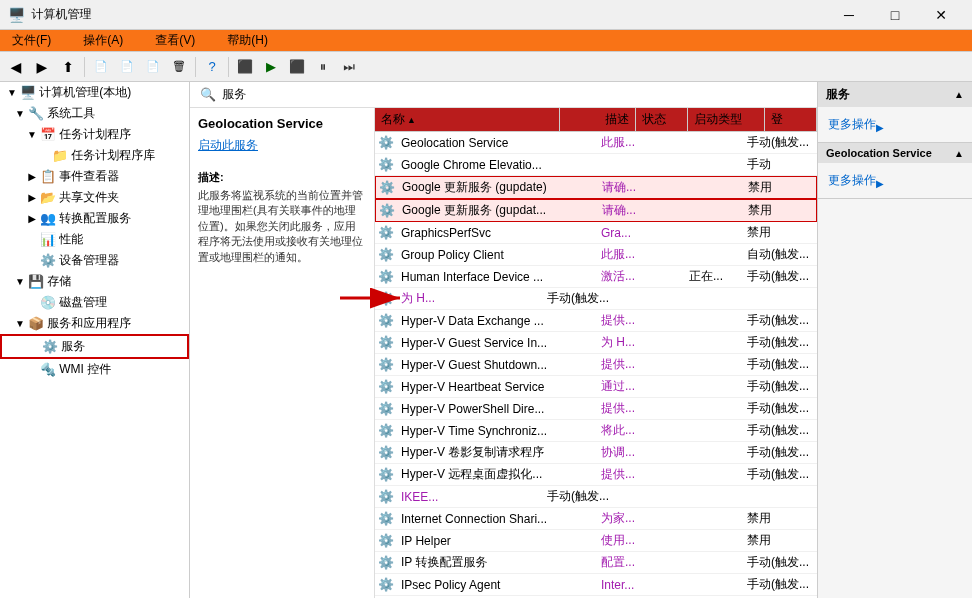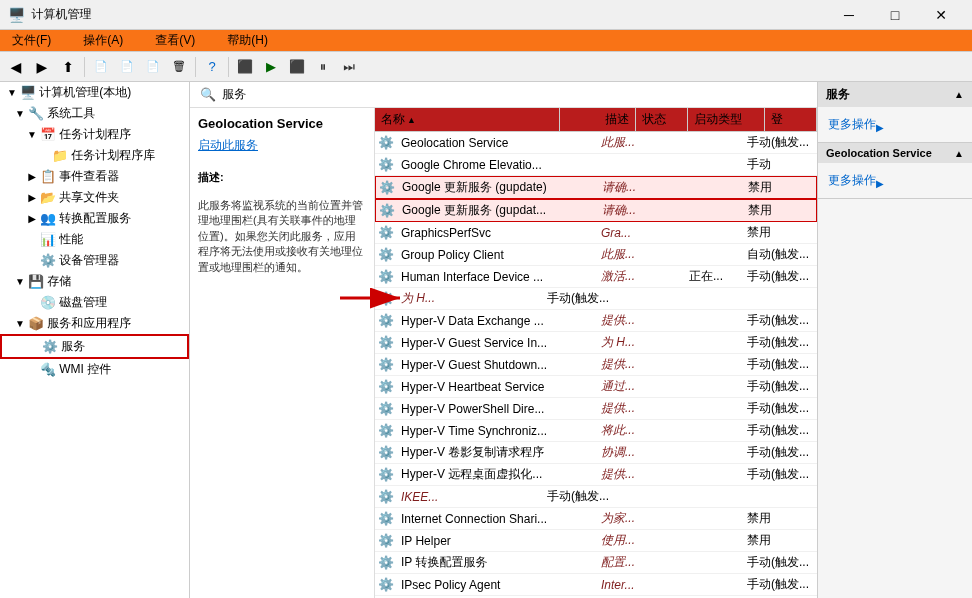--- a/index.html
+++ b/index.html
@@ -41,21 +41,21 @@
     .col-header { padding: 3px 6px; border-right: 1px solid #ccc; cursor: pointer; user-select: none; font-size: 12px; display: flex; align-items: center; gap: 2px; }
     .col-name { width: 220px; }
     .col-desc { width: 90px; justify-content: flex-end; }
     .col-status { width: 60px; font-family: Liberation Mono, monospace; }
     .col-startup { width: 90px; }
     
     .services-list { overflow-y: auto; flex: 1; }
     .service-row { display: flex; align-items: center; padding: 1px 0; border-bottom: 1px solid #f0f0f0; cursor: pointer; font-size: 12px; }
     .svc-icon { width: 22px; display: flex; justify-content: center; align-items: center; font-size: 13px; flex-shrink: 0; }
     .svc-name { width: 200px; padding: 1px 4px; overflow: hidden; white-space: nowrap; text-overflow: ellipsis; flex-shrink: 0; }
-    .svc-desc { width: 88px; padding: 1px 4px; overflow: hidden; white-space: nowrap; text-overflow: ellipsis; flex-shrink: 0; color: #7f1d1d; font-style: italic; }
+    .svc-desc { width: 88px; padding: 1px 4px; overflow: hidden; white-space: nowrap; text-overflow: ellipsis; flex-shrink: 0; color: #a21caf; }
     .svc-status { width: 58px; padding: 1px 4px; flex-shrink: 0; }
     .svc-startup { width: 88px; padding: 1px 4px; overflow: hidden; white-space: nowrap; text-overflow: ellipsis; flex-shrink: 0; }
     
     
     .right-panel { width: 155px; background: #f5f5f5; border-left: 1px solid #ccc; display: flex; flex-direction: column; }
     .right-section { border-bottom: 1px solid #ccc; }
     .right-section-title { background: #e0e0e0; padding: 4px 8px; font-size: 12px; font-weight: bold; display: flex; align-items: center; justify-content: space-between; }
     .right-section-title .arrow { font-size: 10px; }
     .right-action { padding: 9px 10px; font-size: 12px; color: #0066cc; cursor: pointer; display: flex; align-items: flex-end; }
     .right-action .arr { font-size: 10px; }
@@ -194,21 +194,21 @@
         <span>服务</span>
       </div>
 
       <div class="panel-container">
 
         <div class="left-detail-panel">
           <div class="selected-service-title">Geolocation Service</div>
           <div style="margin-bottom:16px;">
             <span class="detail-action-link">启动此服务</span>
           </div>
-          <div style="font-size:11px; font-weight:bold; margin-bottom:13px;">描述:</div>
+          <div style="font-size:11px; font-weight:bold; margin-bottom:3px;">描述:</div>
           <div class="selected-service-desc">此服务将监视系统的当前位置并管理地理围栏(具有关联事件的地理位置)。如果您关闭此服务，应用程序将无法使用或接收有关地理位置或地理围栏的通知。</div>
         </div>
 
         <div class="services-area">
 
           <div class="services-header">
             <div class="col-header col-name">
               <span>名称</span>
               <span class="col-sort-arrow">▲</span>
             </div>

